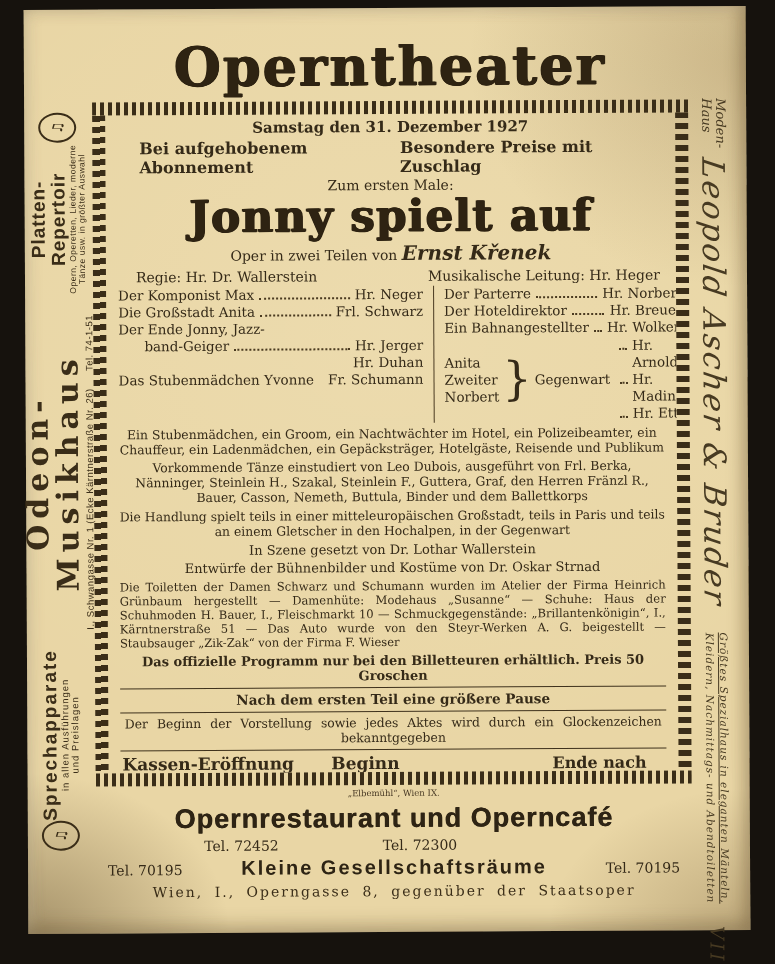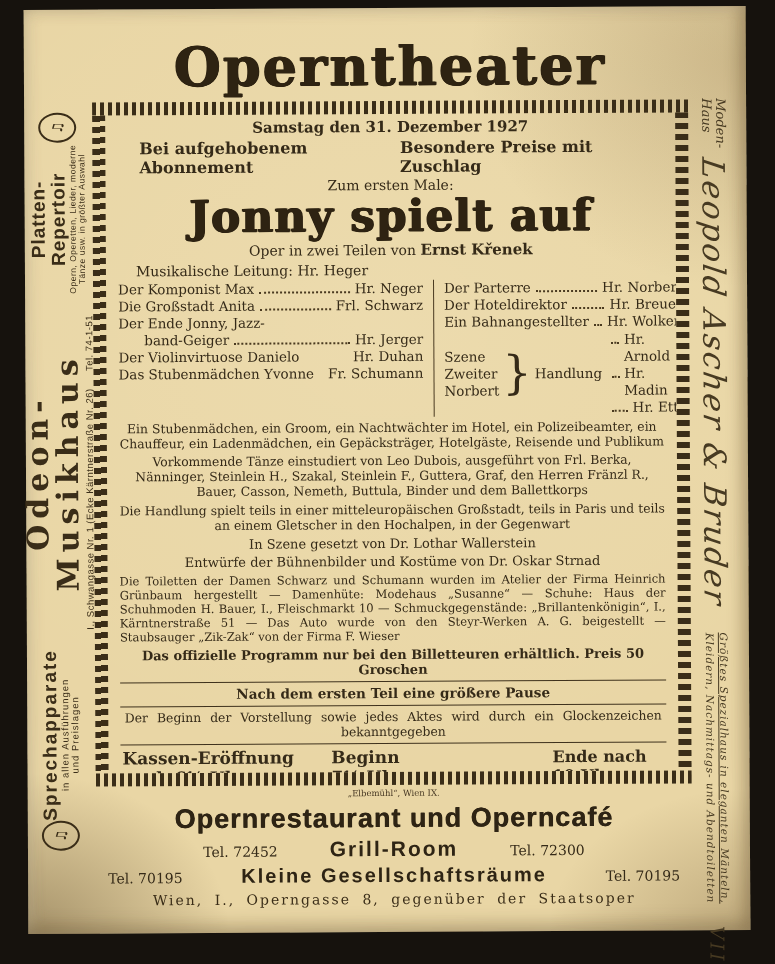--- a/index.html
+++ b/index.html
@@ -36,21 +36,21 @@
   .inner{position:absolute;left:13px;right:13px;top:13px;bottom:13px;padding:2px 12px;overflow:hidden;}
 
   .date-line{text-align:center;font-weight:bold;font-size:15px;margin-top:2px;}
   .notes-row{display:flex;justify-content:space-between;font-weight:bold;font-size:16px;margin-top:2px;padding:0 10px 0 22px;}
   .premiere{text-align:center;font-size:14px;margin-top:1px;}
   .work-title{
     text-align:center;font-size:44px;line-height:1.0;font-weight:bold;color:#2e2312;letter-spacing:1px;margin:1px 0 3px 0;
     text-shadow:0.8px 0 currentColor,-0.8px 0 currentColor,0 0.6px currentColor;
   }
   .subtitle{text-align:center;font-size:14px;}
-  .subtitle b{font-size:15px;}
+  .subtitle b{font-size:20px;font-style:italic;}
   .direction-row{display:flex;justify-content:space-between;font-size:14px;margin-top:3px;padding:0 4px 0 18px;}
 
   .cast-grid{display:grid;grid-template-columns:1fr 1fr;font-size:13.5px;line-height:1.26;margin-top:2px;}
   .cast-left{padding-right:10px;}
   .cast-right{border-left:1px solid #4a3a20;padding-left:10px;}
   .cast-row{display:flex;align-items:baseline;}
   .cast-row .role{white-space:nowrap;}
   .cast-row .perf{white-space:nowrap;}
   .leader{flex:1;border-bottom:2px dotted #4a3a20;margin:0 5px 4px 5px;min-width:8px;}
   .noleader .leader{border-bottom:none;min-width:4px;}
@@ -184,20 +184,21 @@
           <span>Bei aufgehobenem Abonnement</span>
           <span>Besondere Preise mit Zuschlag</span>
         </div>
         <div class="premiere">Zum ersten Male:</div>
         <div class="work-title">Jonny spielt auf</div>
         <div class="subtitle">
           <span>Oper in zwei Teilen von</span>
           <b>Ernst Křenek</b>
         </div>
         <div class="direction-row">
+          <span>Regie: Hr. Dr. Wallerstein</span>
           <span>Musikalische Leitung: Hr. Heger</span>
         </div>
 
         <div class="cast-grid">
           <div class="cast-left">
             <div class="cast-row">
                 <span class="role">Der Komponist Max</span>
                 <span class="leader"></span>
                 <span class="perf">Hr. Neger</span>
               </div>
@@ -210,21 +211,20 @@
                 <span class="role">Der Ende Jonny, Jazz-</span>
                 <span class="leader"></span>
                 <span class="perf"></span>
               </div>
             <div class="cast-row indent">
                 <span class="role">band-Geiger</span>
                 <span class="leader"></span>
                 <span class="perf">Hr. Jerger</span>
               </div>
             <div class="cast-row noleader">
-                <span class="role">Der Violinvirtuose Danielo</span>
                 <span class="leader"></span>
                 <span class="perf">Hr. Duhan</span>
               </div>
             <div class="cast-row noleader">
                 <span class="role">Das Stubenmädchen Yvonne</span>
                 <span class="leader"></span>
                 <span class="perf">Fr. Schumann</span>
               </div>
           </div>
           <div class="cast-right">
@@ -238,26 +238,26 @@
                 <span class="leader"></span>
                 <span class="perf">Hr. Breuer</span>
               </div>
             <div class="cast-row">
                 <span class="role">Ein Bahnangestellter</span>
                 <span class="leader"></span>
                 <span class="perf">Hr. Wolken</span>
               </div>
             <div class="police">
               <div class="pol-words">
-                <div>Szene</div>
+                <div>Anita</div>
                 <div>Zweiter</div>
                 <div>Norbert</div>
               </div>
               <div class="pol-brace">}</div>
-              <div class="pol-role">Handlung</div>
+              <div class="pol-role">Gegenwart</div>
               <div class="pol-names">
                 <div class="pol-name-row">
                     <span class="leader"></span>
                     <span>Hr. Arnold</span>
                   </div>
                 <div class="pol-name-row">
                     <span class="leader"></span>
                     <span>Hr. Madin</span>
                   </div>
                 <div class="pol-name-row">
@@ -289,21 +289,20 @@
         <div class="para" style="margin-top:1px">Während der Vorspiele und der Akte bleiben die Saaltüren zum Parkett, Parterre und den Galerien geschlossen. Zuspätkommende können daher nur während der Pausen Einlaß finden</div>
 
       </div>
     </div>
 
     <div class="footer">
       <div class="printer">„Elbemühl“, Wien IX.</div>
       <div class="restaurant">Opernrestaurant und Operncafé</div>
       <div class="ad-row">
         <span class="tel inL">Tel. 72452</span>
-        <span class="ad-label grill">Grill-Room</span>
         <span class="tel inR">Tel. 72300</span>
       </div>
       <div class="ad-row">
         <span class="tel outL">Tel. 70195</span>
         <span class="ad-label rooms">Kleine Gesellschaftsräume</span>
         <span class="tel outR">Tel. 70195</span>
       </div>
       <div class="footer-address">Wien, I., Operngasse 8, gegenüber der Staatsoper</div>
     </div>
   </div>

